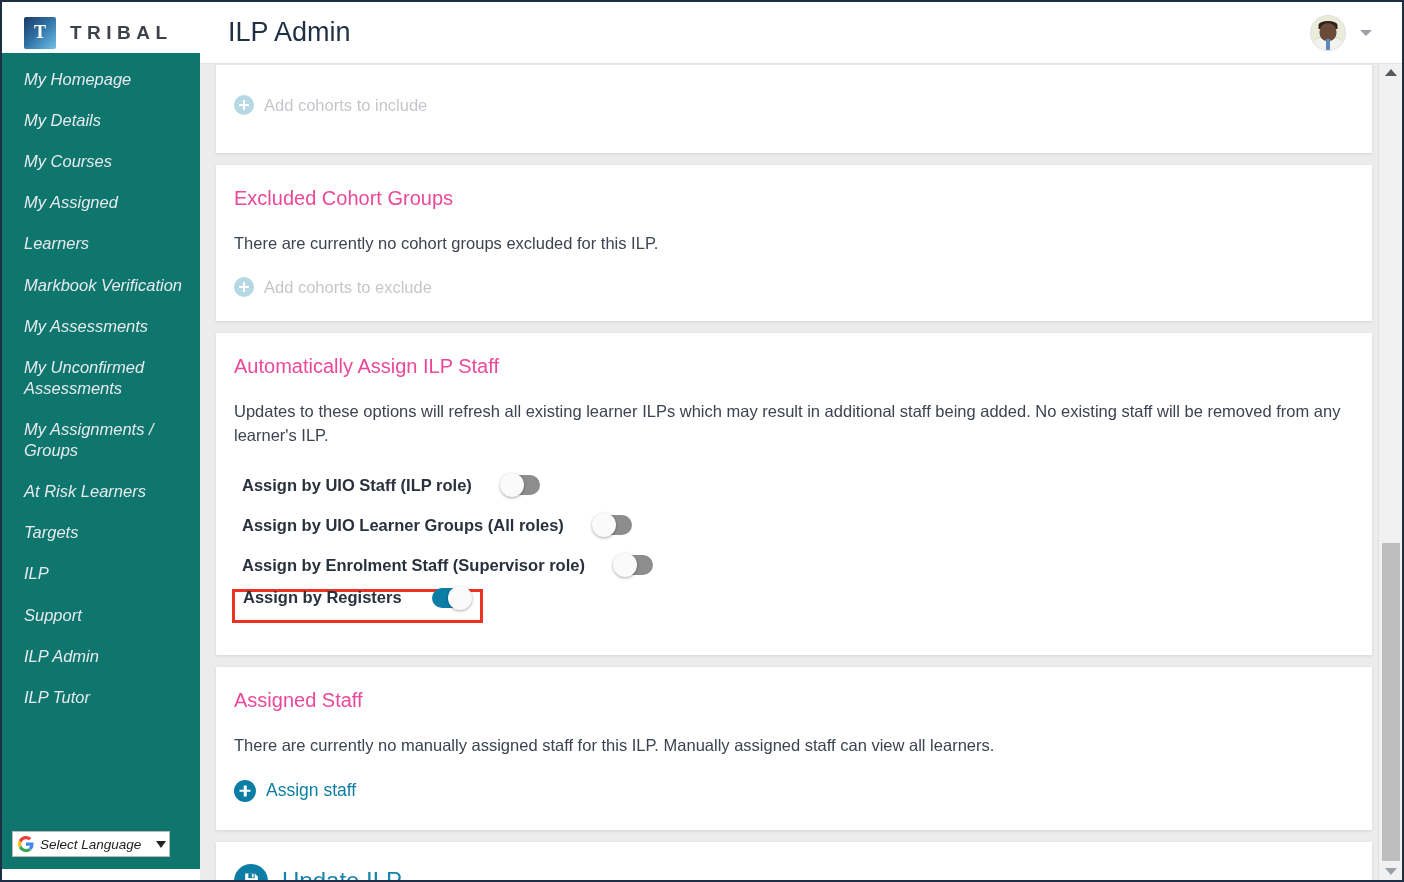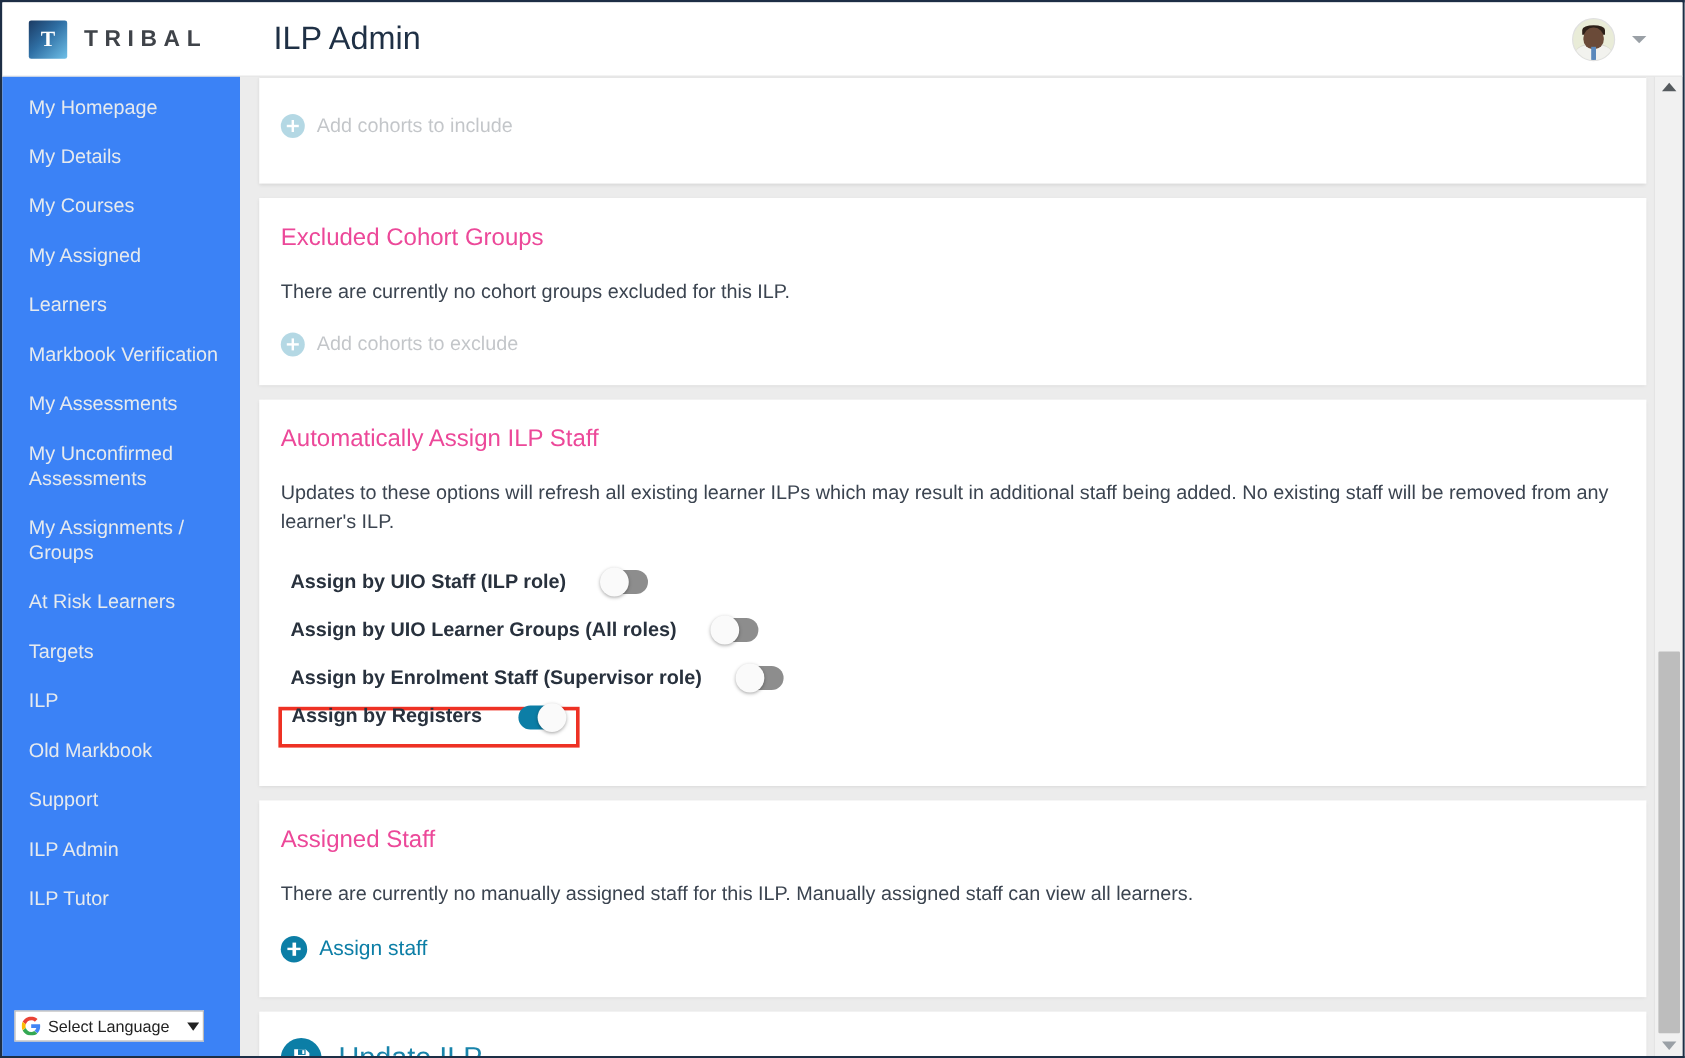--- a/index.html
+++ b/index.html
@@ -128,24 +128,25 @@
   .caret-down {
     width: 0; height: 0;
     border-left: 6px solid transparent;
     border-right: 6px solid transparent;
     border-top: 6px solid #9aa0a6;
   }
 
   
   .sidebar {
     position: absolute;
-    left: 2px; top: 64px;
+    left: 2px; top: 53px;
     width: 198px; height: 816px;
-    background: #3b82f6;
+    background: #0f766e;
     overflow: hidden;
+    font-style: italic;
   }
   .nav-list { padding-top: 6px; }
   .nav-item {
     color: #e6eaee;
     font-size: 16.5px;
     line-height: 1.28;
     padding: 10px 16px 10px 22px;
     cursor: pointer;
   }
 
@@ -433,21 +434,20 @@
       <div class="nav-item">My Courses</div>
       <div class="nav-item">My Assigned</div>
       <div class="nav-item">Learners</div>
       <div class="nav-item">Markbook Verification</div>
       <div class="nav-item">My Assessments</div>
       <div class="nav-item">My Unconfirmed Assessments</div>
       <div class="nav-item">My Assignments / Groups</div>
       <div class="nav-item">At Risk Learners</div>
       <div class="nav-item">Targets</div>
       <div class="nav-item">ILP</div>
-      <div class="nav-item">Old Markbook</div>
       <div class="nav-item">Support</div>
       <div class="nav-item">ILP Admin</div>
       <div class="nav-item">ILP Tutor</div>
     </div>
 
     <div class="translate-widget">
       <div class="g-logo">
         <svg width="16" height="16" viewBox="0 0 48 48">
           <path fill="#EA4335" d="M24 9.5c3.5 0 6.6 1.2 9.1 3.6l6.8-6.8C35.6 2.4 30.2 0 24 0 14.6 0 6.5 5.4 2.6 13.2l7.9 6.2C12.4 13.7 17.7 9.5 24 9.5z"></path>
           <path fill="#4285F4" d="M46.5 24.5c0-1.6-.15-3.2-.43-4.7H24v9.1h12.7c-.55 2.9-2.2 5.4-4.7 7.1l7.6 5.9c4.45-4.1 6.9-10.2 6.9-17.4z"></path>

